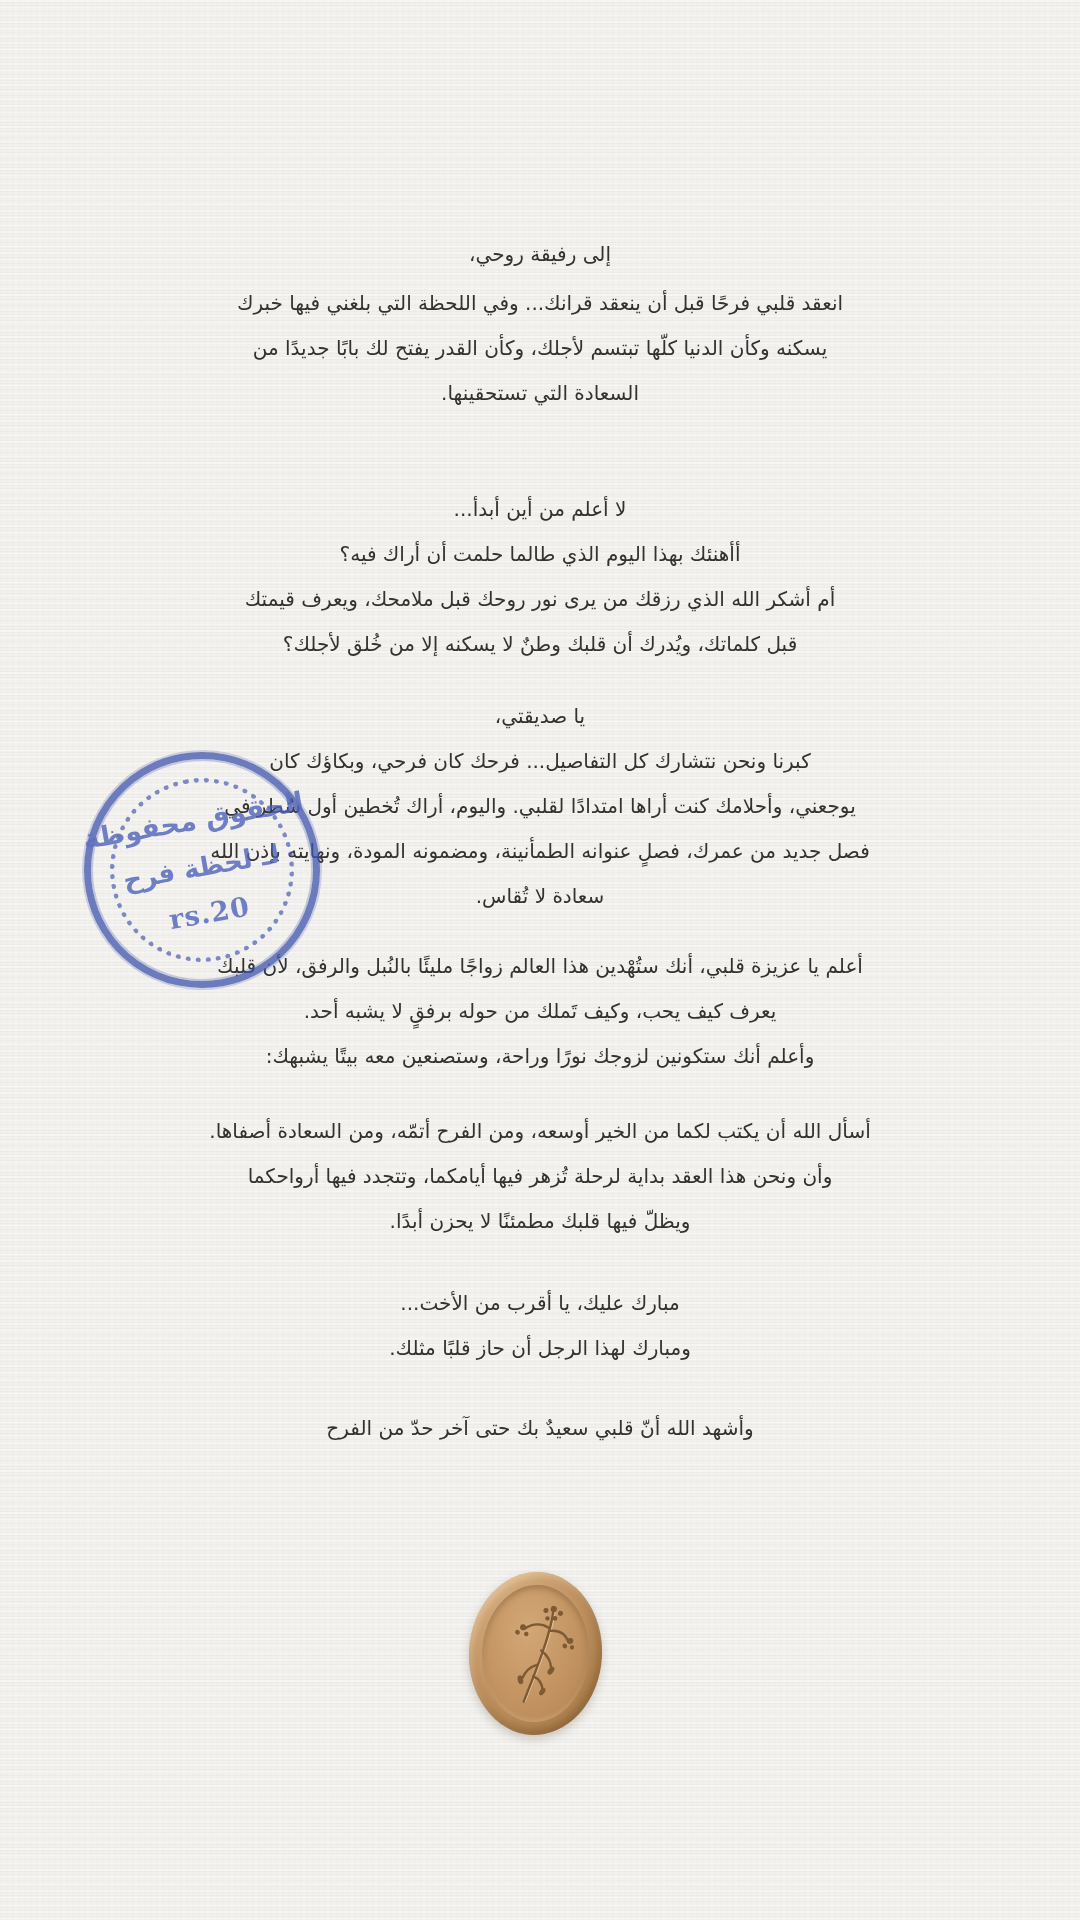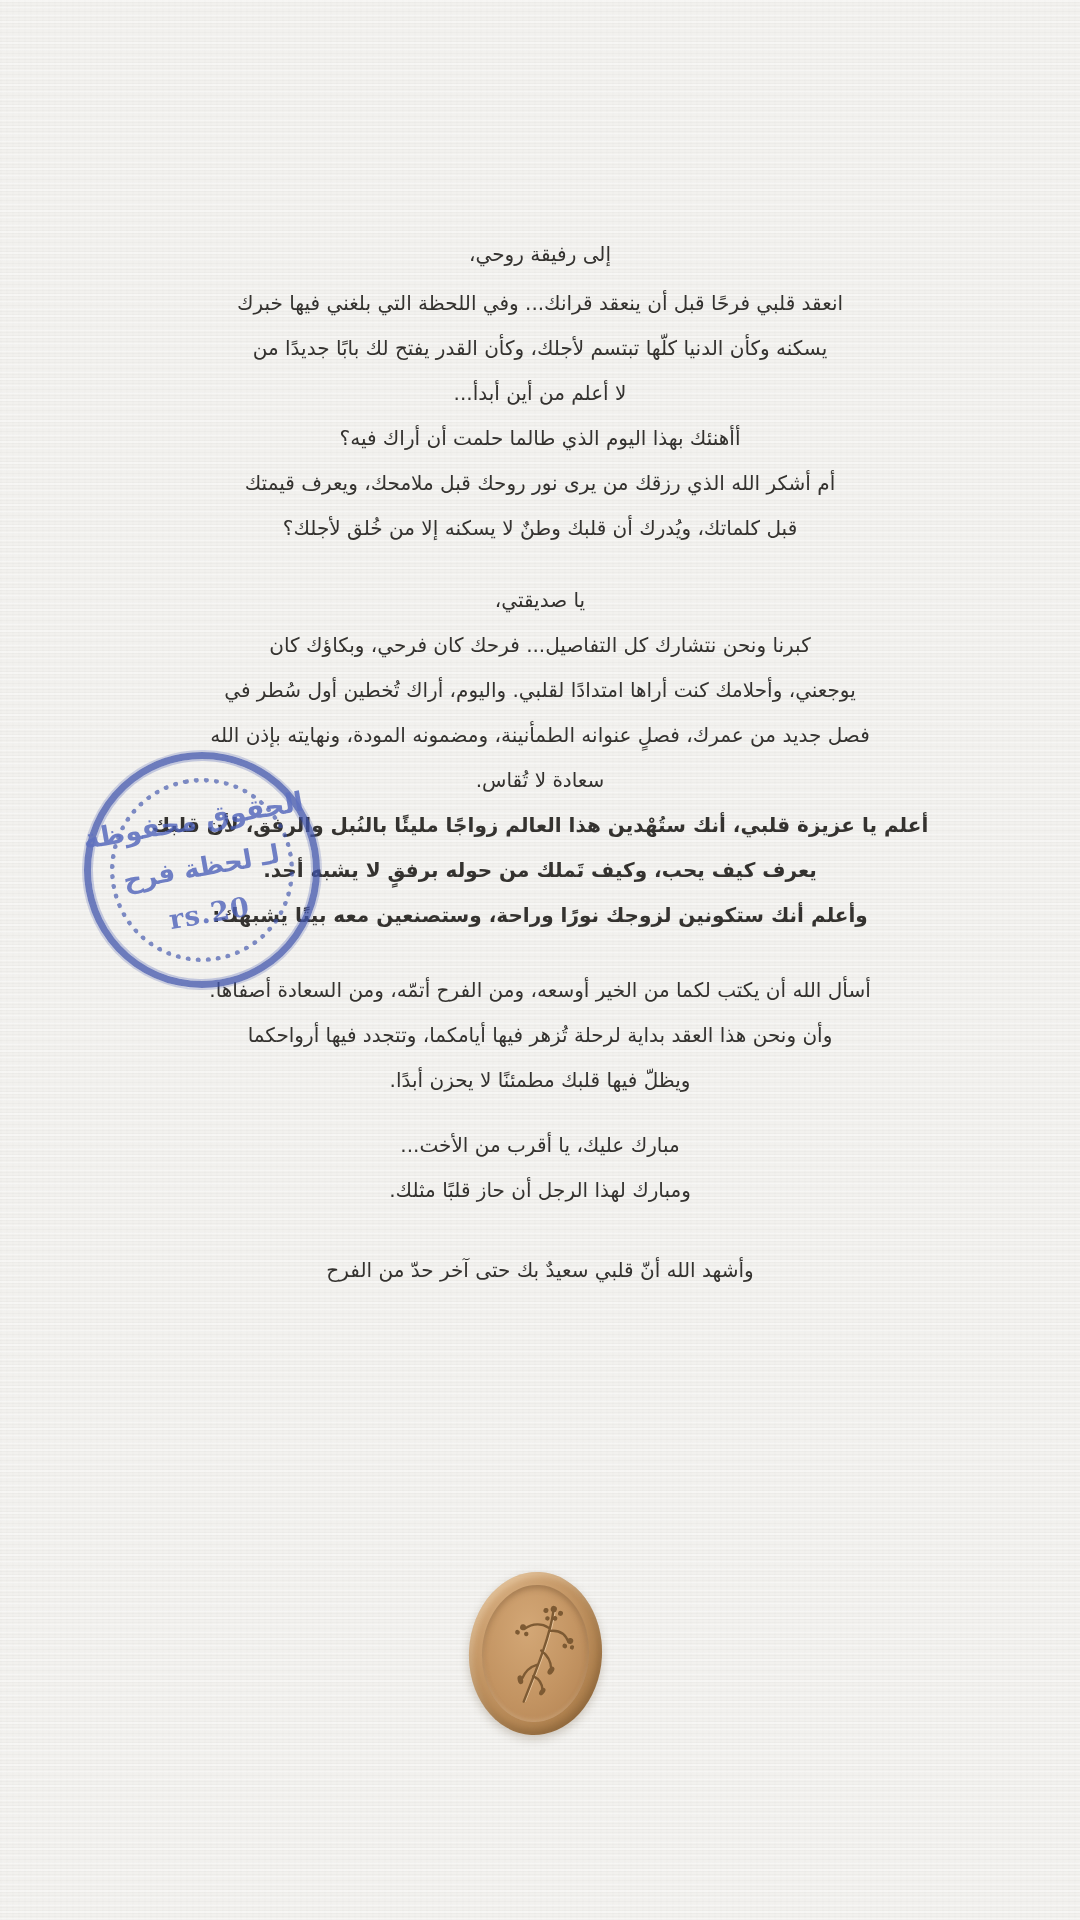--- a/index.html
+++ b/index.html
@@ -26,25 +26,25 @@
     direction:rtl;
     text-align:center;
     color:#34322f;
     font-size:20px;
     line-height:45px;
     letter-spacing:0;
   }
   .line{height:45px;white-space:nowrap;}
   .salutation{height:45px;}
   .p1{margin-top:4px;}
-  .p2{}
+  .p2{margin-top:71px;}
   .p3{margin-top:27px;}
-  .p4{font-weight:bold;}
+  .p4{margin-top:25px;}
   .p5{margin-top:30px;}
-  .p6{margin-top:20px;}
+  .p6{margin-top:37px;}
   .p7{margin-top:35px;}
 
   
   .stamp{
     position:absolute;
     left:84px;top:752px;
     width:236px;height:236px;
     transform:rotate(-10deg);
     opacity:0.88;
     pointer-events:none;
@@ -98,20 +98,21 @@
 
 <div class="page">
 
   <div class="letter">
 
     <div class="salutation">إلى رفيقة روحي،</div>
 
     <div class="para p1">
       <div class="line">انعقد قلبي فرحًا قبل أن ينعقد قرانك... وفي اللحظة التي بلغني فيها خبرك</div>
       <div class="line">يسكنه وكأن الدنيا كلّها تبتسم لأجلك، وكأن القدر يفتح لك بابًا جديدًا من</div>
+      <div class="line">السعادة التي تستحقينها.</div>
     </div>
 
     <div class="para p2">
       <div class="line">لا أعلم من أين أبدأ...</div>
       <div class="line">أأهنئك بهذا اليوم الذي طالما حلمت أن أراك فيه؟</div>
       <div class="line">أم أشكر الله الذي رزقك من يرى نور روحك قبل ملامحك، ويعرف قيمتك</div>
       <div class="line">قبل كلماتك، ويُدرك أن قلبك وطنٌ لا يسكنه إلا من خُلق لأجلك؟</div>
     </div>
 
     <div class="para p3">

